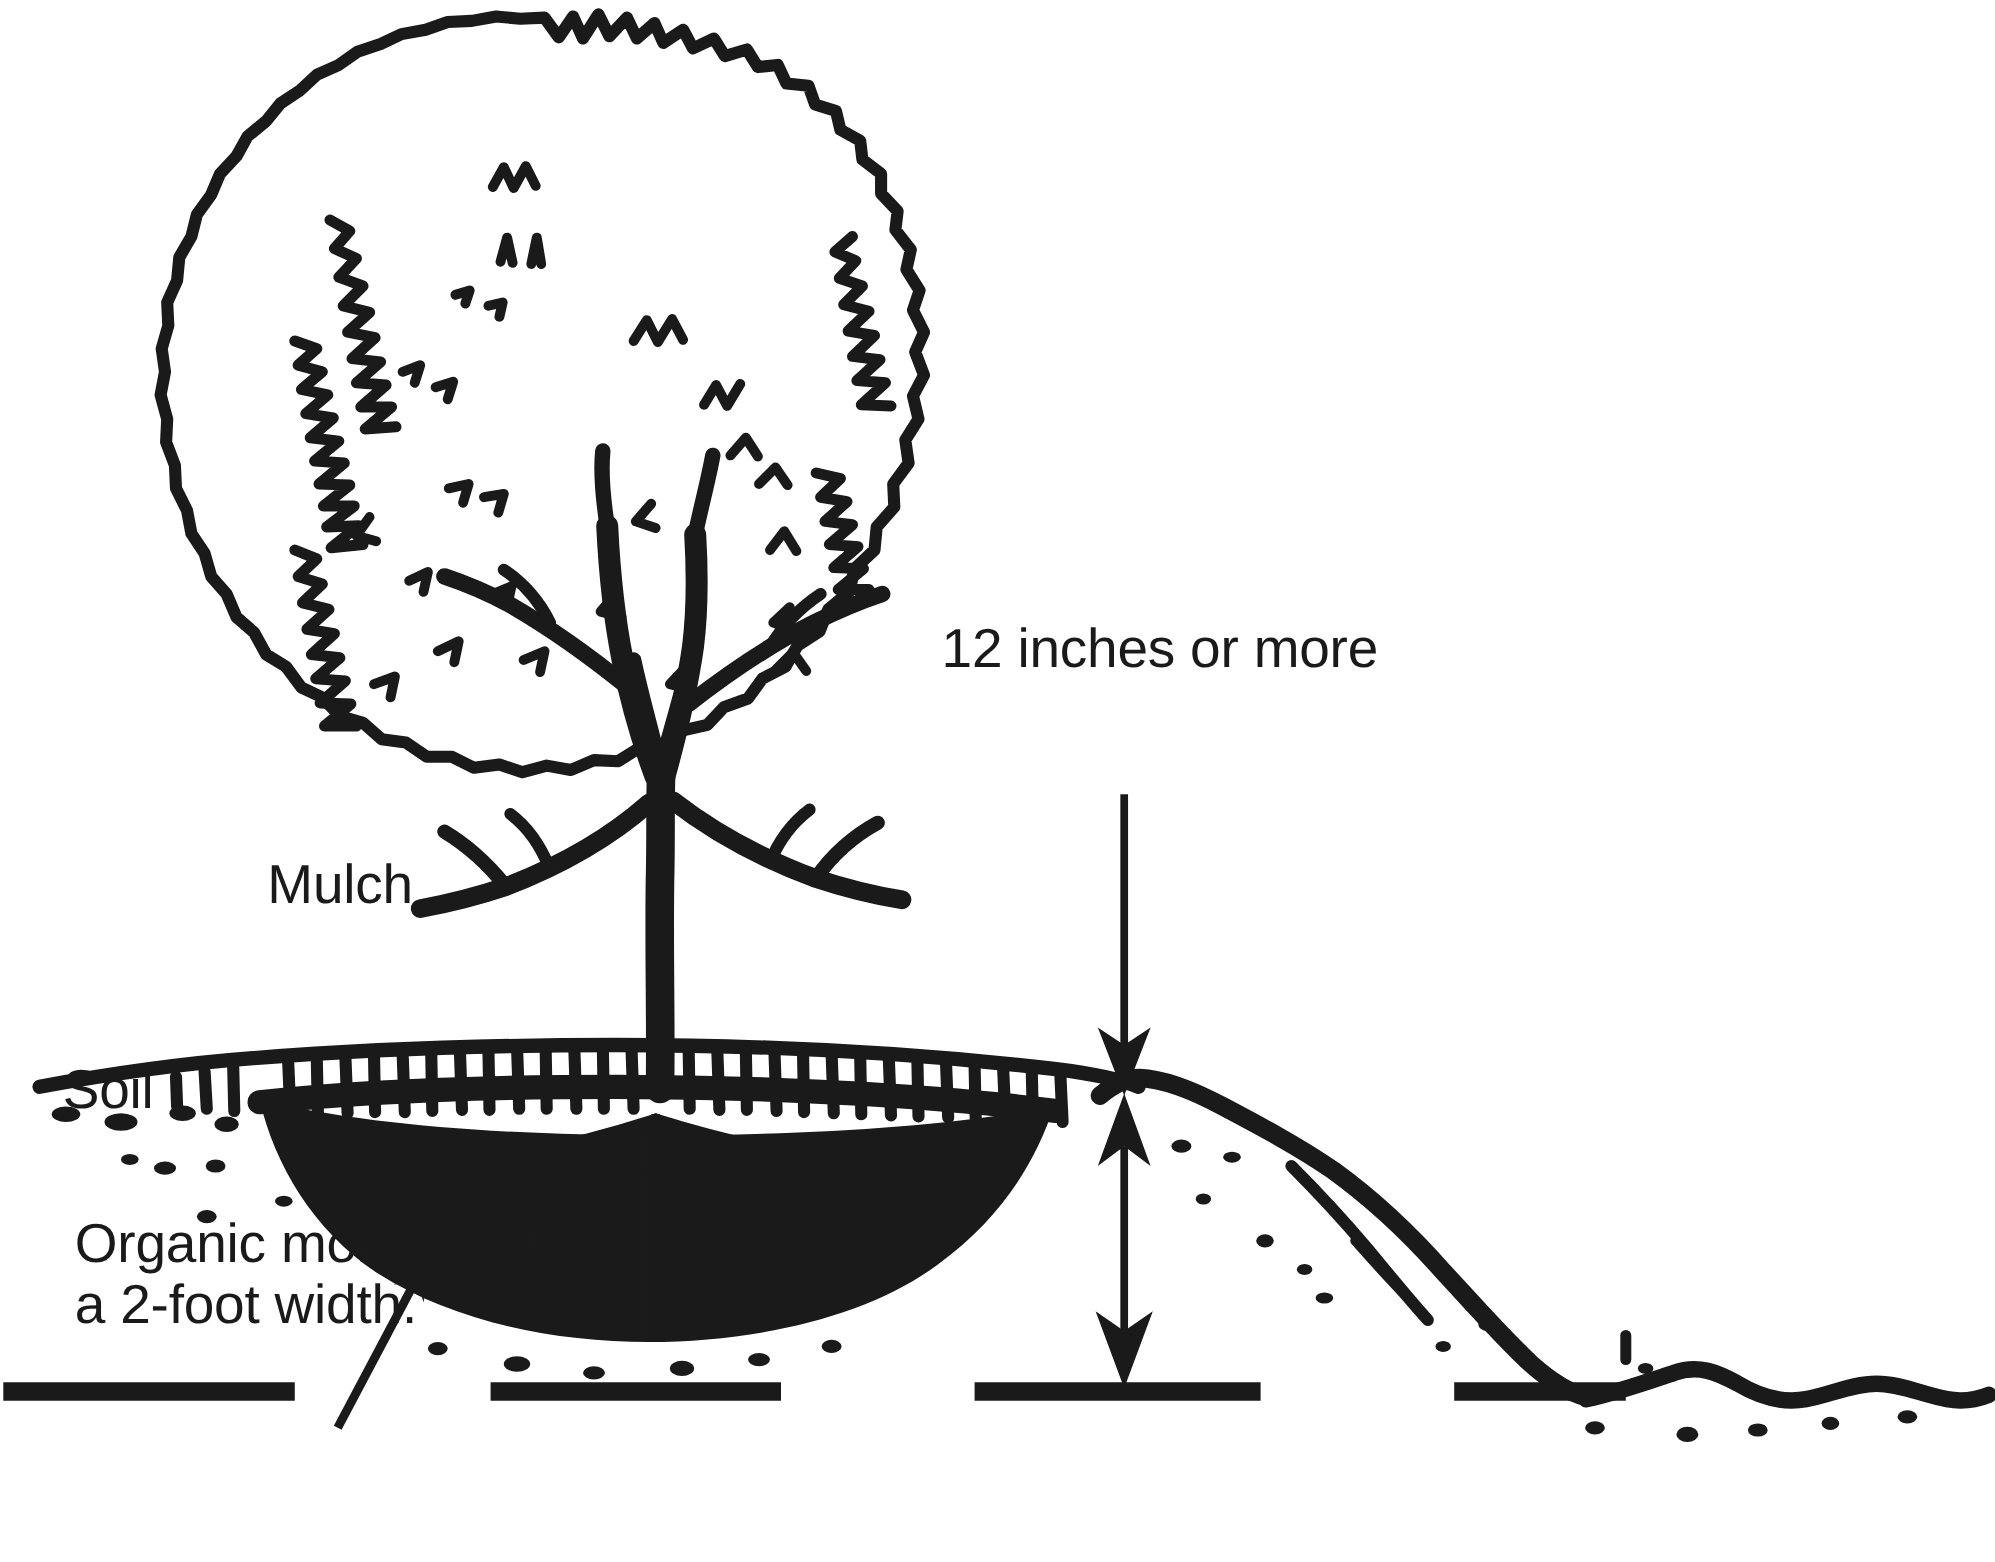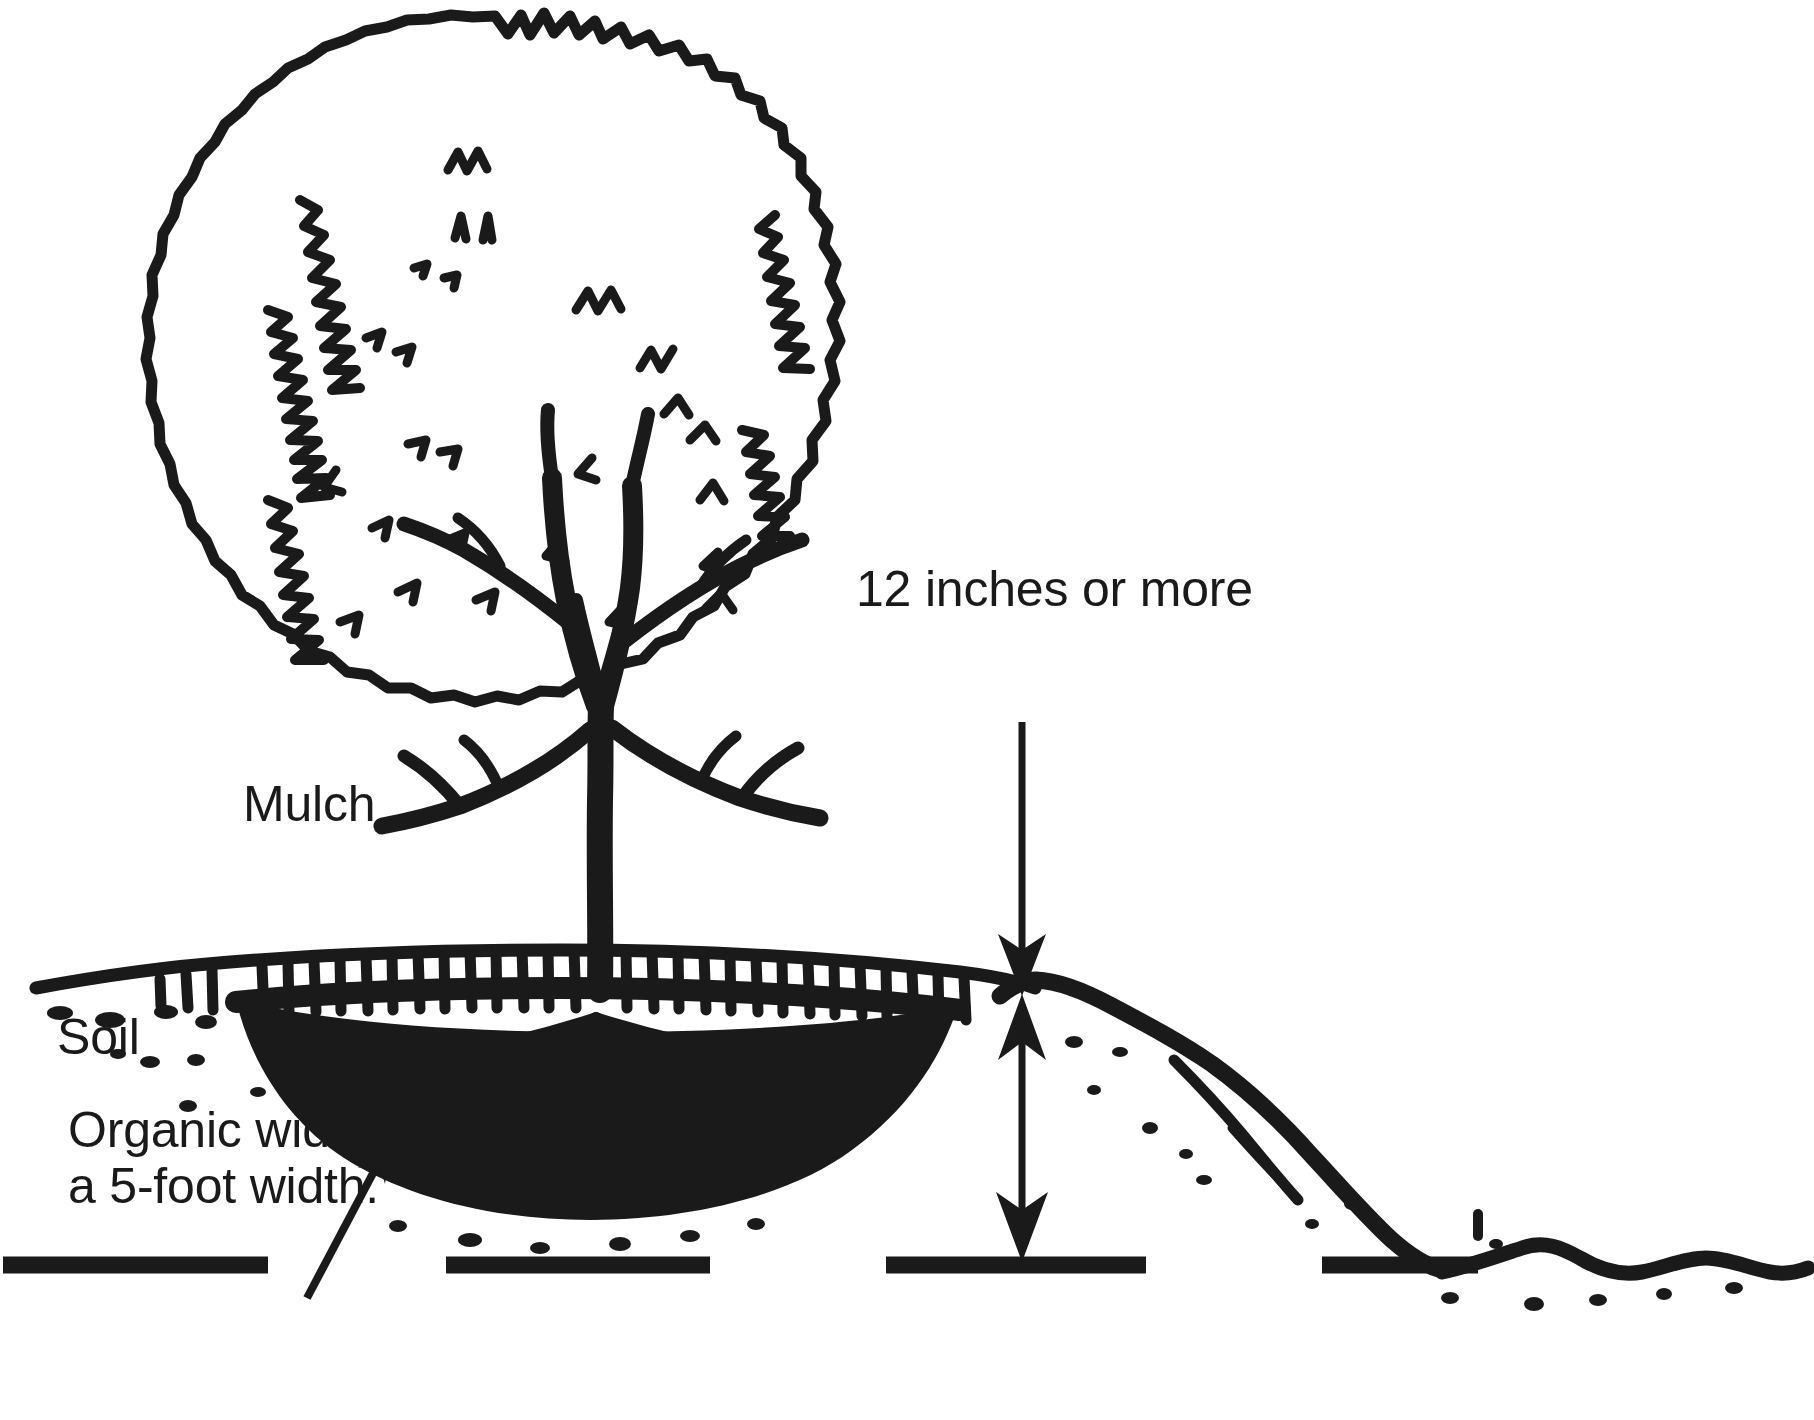--- a/index.html
+++ b/index.html
@@ -30,21 +30,21 @@
     position: absolute;
     color: #1a1a1a;
     font-family: "Liberation Sans", sans-serif;
     font-size: 50px;
     line-height: 1.12;
     white-space: pre;
     letter-spacing: -0.2px;
   }
   #label-12-inches { left: 856px; top: 561px; }
   #label-mulch      { left: 243px; top: 776px; }
-  #label-soil       { left: 57px;  top: 1009px; }
+  #label-soil       { left: 57px;  top: 962px; }
   #label-soil-surface { left: 766px; top: 1100px; }
   #label-organic-mix  { left: 68px;  top: 1102px; }
   .dg-label.two-line { white-space: pre-line; }
 </style>
 </head>
 <body>
 
 <div id="diagram-root">
 
   <svg id="diagram-svg" viewBox="0 0 1814 1420" xmlns="http://www.w3.org/2000/svg">
@@ -296,15 +296,15 @@
 
   </svg>
 
   <div class="dg-label" id="label-12-inches">12 inches or more</div>
 
   <div class="dg-label" id="label-mulch">Mulch</div>
 
   <div class="dg-label" id="label-soil">Soil</div>
 
 
-  <div class="dg-label two-line" id="label-organic-mix"><span>Organic width mix in</span><br><span>a 5-foot width.</span></div>
+  <div class="dg-label two-line" id="label-organic-mix"><span>Organic more mix in</span><br><span>a 2-foot width.</span></div>
 
 </div>
 
 </body></html>

